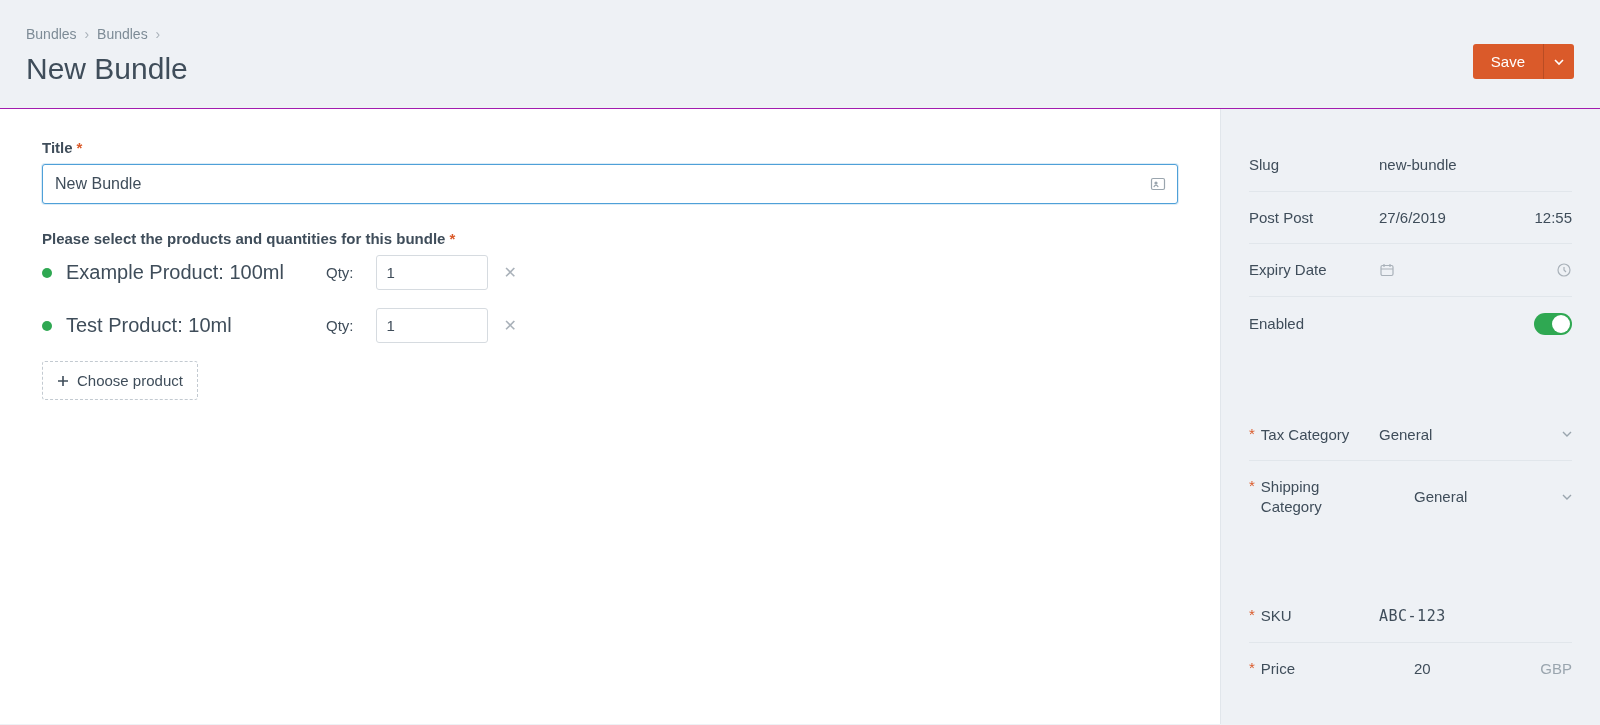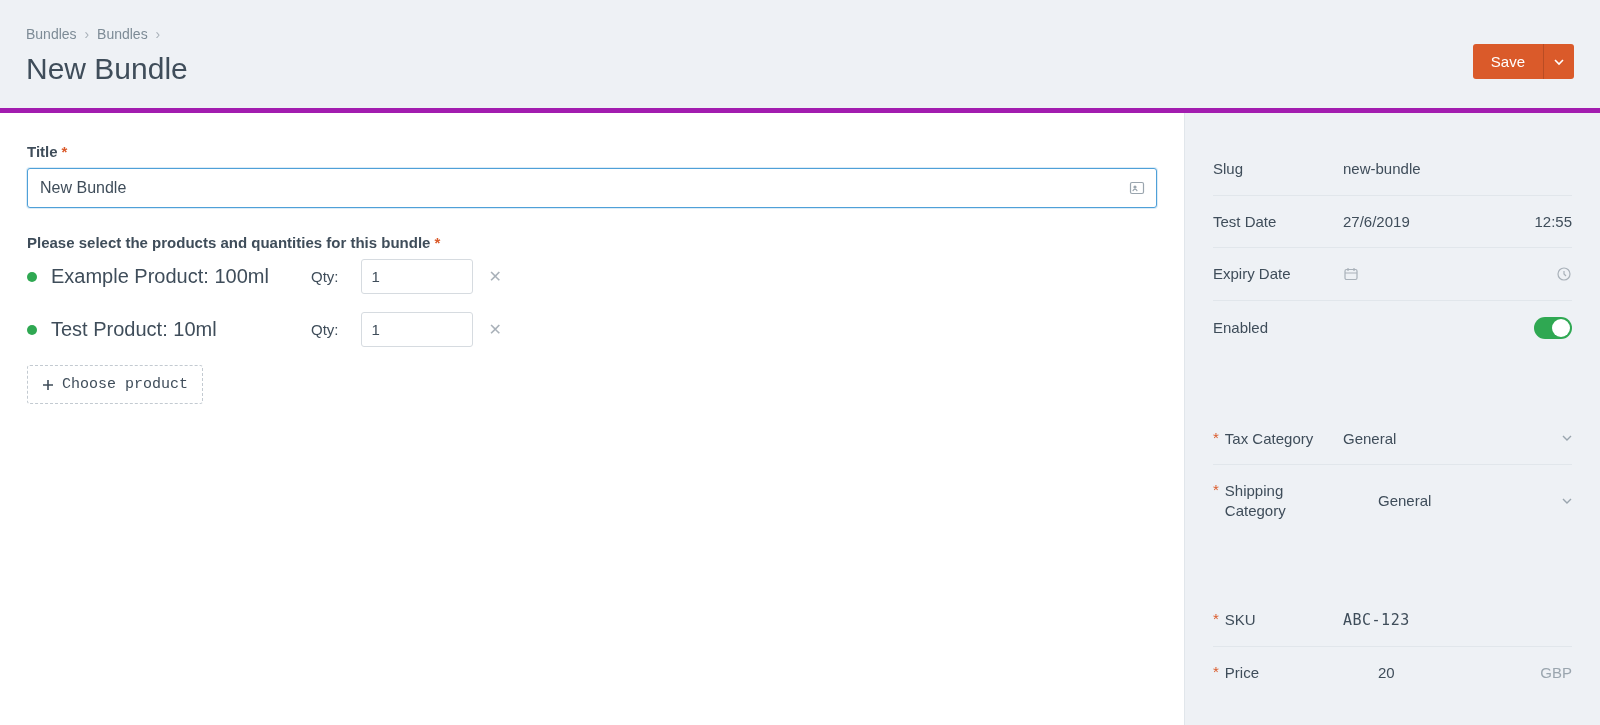--- a/index.html
+++ b/index.html
@@ -10,21 +10,21 @@
   background: #eef1f5;
   width: 1600px;
   height: 725px;
   overflow: hidden;
 }
 .header {
   padding: 26px 26px 22px 26px;
   display: flex;
   justify-content: space-between;
   align-items: flex-start;
-  border-bottom: 5px solid #a21caf;
+  border-bottom: 1px solid #a21caf;
 }
 .breadcrumb {
   font-size: 14px;
   color: #7d8b96;
   margin-bottom: 10px;
 }
 .breadcrumb a { color: #7d8b96; text-decoration: none; }
 .breadcrumb .sep { margin: 0 4px; color: #a9b1b9; }
 .page-title {
   font-size: 30px;
@@ -55,25 +55,25 @@
   display: flex;
   align-items: center;
 }
 .body-wrap {
   display: flex;
   height: calc(725px - 110px);
 }
 .main {
   flex: 1;
   background: #fff;
-  padding: 30px 27px;
+  padding: 30px 42px;
   overflow: auto;
 }
 .sidebar {
-  width: 416px;
+  width: 380px;
   background: #eef1f5;
   border-left: 1px solid #e1e6eb;
   overflow: auto;
 }
 .field { margin-bottom: 26px; }
 .field-label {
   font-weight: 600;
   color: #3f4d5a;
   font-size: 15px;
   margin-bottom: 8px;
@@ -136,21 +136,20 @@
   border: 1px dashed #c3cad1;
   background: #fff;
   padding: 10px 14px;
   font-size: 15px;
   color: #3f4d5a;
   border-radius: 3px;
   cursor: pointer;
   display: inline-flex;
   align-items: center;
   gap: 8px;
-  font-family: Liberation Mono, monospace;
 }
 .sb-section { padding: 30px 28px 0 28px; }
 .sb-row {
   display: flex;
   align-items: center;
   justify-content: space-between;
   padding: 16px 0;
   border-bottom: 1px solid #e1e6eb;
 }
 .sb-row:last-child { border-bottom: none; gap: 35px; }
@@ -273,21 +272,21 @@
         <div class="sb-label">
             <span class="sb-label-text">Slug</span>
           </div>
         <div class="sb-value">
             <span>new-bundle</span>
           </div>
       </div>
 
       <div class="sb-row">
         <div class="sb-label">
-            <span class="sb-label-text">Test Date</span>
+            <span class="sb-label-text">Post Post</span>
           </div>
         <div class="sb-value">
           <span>27/6/2019</span>
           <span>12:55</span>
         </div>
       </div>
 
       <div class="sb-row">
         <div class="sb-label">
             <span class="sb-label-text">Expiry Date</span>

